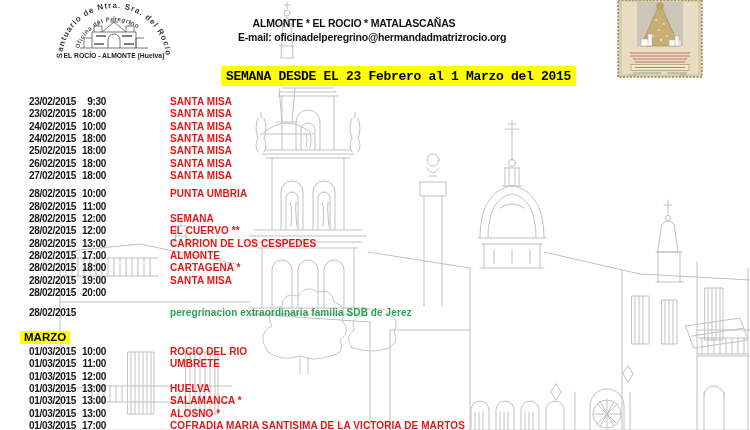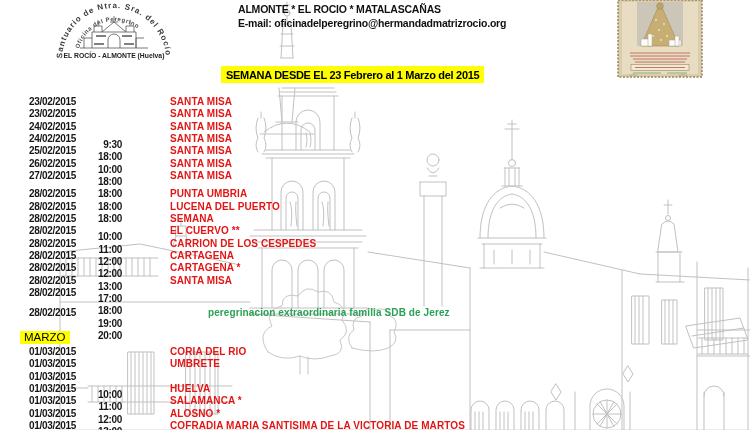--- a/index.html
+++ b/index.html
@@ -6,42 +6,42 @@
   :root{
     --red:#e31616; --green:#2aa155; --hl:#ffff00; --ink:#161616; --gray:#c1c1c1;
   }
   .canvas{
     position:relative;width:750px;height:430px;background:#fff;overflow:hidden;
     font-family:"Liberation Sans",sans-serif;
   }
   .bg-art{position:absolute;left:0;top:0;z-index:1;}
   .logo{position:absolute;left:50px;top:0;z-index:2;}
   .header-block{
-    position:absolute;left:238px;top:3px;width:232px;z-index:2;text-align:left;
+    position:absolute;left:238px;top:17px;width:232px;z-index:2;text-align:center;
     font-weight:bold;font-size:10.5px;line-height:13.5px;color:#111;letter-spacing:-0.2px;white-space:nowrap;
   }
   .poster{position:absolute;left:617px;top:0;z-index:2;}
   .title-banner{
     position:absolute;left:221px;top:66px;z-index:4;background:var(--hl);color:#000;
-    font-weight:bold;font-size:11px;letter-spacing:-0.3px;padding:2.5px 5px;white-space:nowrap;
+    font-weight:bold;font-size:13px;letter-spacing:-0.3px;padding:2.5px 5px;white-space:nowrap;font-family:Liberation Mono, monospace;
   }
   .schedule{position:absolute;left:0;top:96px;width:750px;z-index:3;}
   .section{position:relative;}
   .section:nth-child(2){margin-top:6px;}
   .section:nth-child(3){margin-top:7px;}
   .section:nth-child(4){margin-top:8px;}
   .section-header{
     display:inline-block;margin:0 0 2px 20px;background:var(--hl);color:#000;
-    font-weight:normal;font-size:11.5px;line-height:13px;padding:0 4px;
+    font-weight:bold;font-size:11.5px;line-height:13px;padding:0 4px;
   }
   .row{position:relative;height:12.35px;font-weight:bold;font-size:10px;line-height:12.35px;white-space:nowrap;}
   .row .date{position:absolute;left:29px;color:var(--ink);letter-spacing:-0.3px;}
-  .row .time{position:absolute;left:70px;width:52px;text-align:right;color:var(--ink);letter-spacing:-0.3px;margin-top:43px;}
+  .row .time{position:absolute;left:70px;width:36px;text-align:right;color:var(--ink);letter-spacing:-0.3px;}
   .row .event{position:absolute;left:170px;color:var(--red);letter-spacing:0.1px;}
-  .row .event.green{color:var(--green);margin-left:38px;}
+  .row .event.green{color:var(--green);}
 </style>
 </head>
 <body>
 
 <div class="canvas">
 
   <svg class="bg-art" width="750" height="430" viewBox="0 0 750 430" fill="none" stroke="#c1c1c1" stroke-width="1" stroke-linejoin="round" stroke-linecap="round">
 
     <g>
       <path d="M287,2 V9 M284,5 H290"></path>
@@ -236,41 +236,40 @@
       </div>
       <div class="section">
         <div class="row">
           <span class="date">28/02/2015</span>
           <span class="time">10:00</span>
           <span class="event">PUNTA UMBRIA</span>
         </div>
         <div class="row">
           <span class="date">28/02/2015</span>
           <span class="time">11:00</span>
-          <span class="event">LUCENA DEL PUERTO</span>
         </div>
         <div class="row">
           <span class="date">28/02/2015</span>
           <span class="time">12:00</span>
           <span class="event">SEMANA</span>
         </div>
         <div class="row">
           <span class="date">28/02/2015</span>
           <span class="time">12:00</span>
           <span class="event">EL CUERVO **</span>
         </div>
         <div class="row">
           <span class="date">28/02/2015</span>
           <span class="time">13:00</span>
           <span class="event">CARRION DE LOS CESPEDES</span>
         </div>
         <div class="row">
           <span class="date">28/02/2015</span>
           <span class="time">17:00</span>
-          <span class="event">CARTAGENA</span>
+          <span class="event">ALMONTE</span>
         </div>
         <div class="row">
           <span class="date">28/02/2015</span>
           <span class="time">18:00</span>
           <span class="event">CARTAGENA *</span>
         </div>
         <div class="row">
           <span class="date">28/02/2015</span>
           <span class="time">19:00</span>
           <span class="event">SANTA MISA</span>
@@ -283,21 +282,21 @@
       <div class="section">
         <div class="row">
           <span class="date">28/02/2015</span>
           <span class="time"></span>
           <span class="event green">peregrinacion extraordinaria familia SDB de Jerez</span>
         </div>
       </div>
       <div class="section"><div class="section-header">MARZO</div><div class="row">
           <span class="date">01/03/2015</span>
           <span class="time">10:00</span>
-          <span class="event">CORIA DEL RIO</span>
+          <span class="event">ROCIO DEL RIO</span>
         </div><div class="row">
           <span class="date">01/03/2015</span>
           <span class="time">11:00</span>
           <span class="event">UMBRETE</span>
         </div><div class="row">
           <span class="date">01/03/2015</span>
           <span class="time">12:00</span>
         </div><div class="row">
           <span class="date">01/03/2015</span>
           <span class="time">13:00</span>

